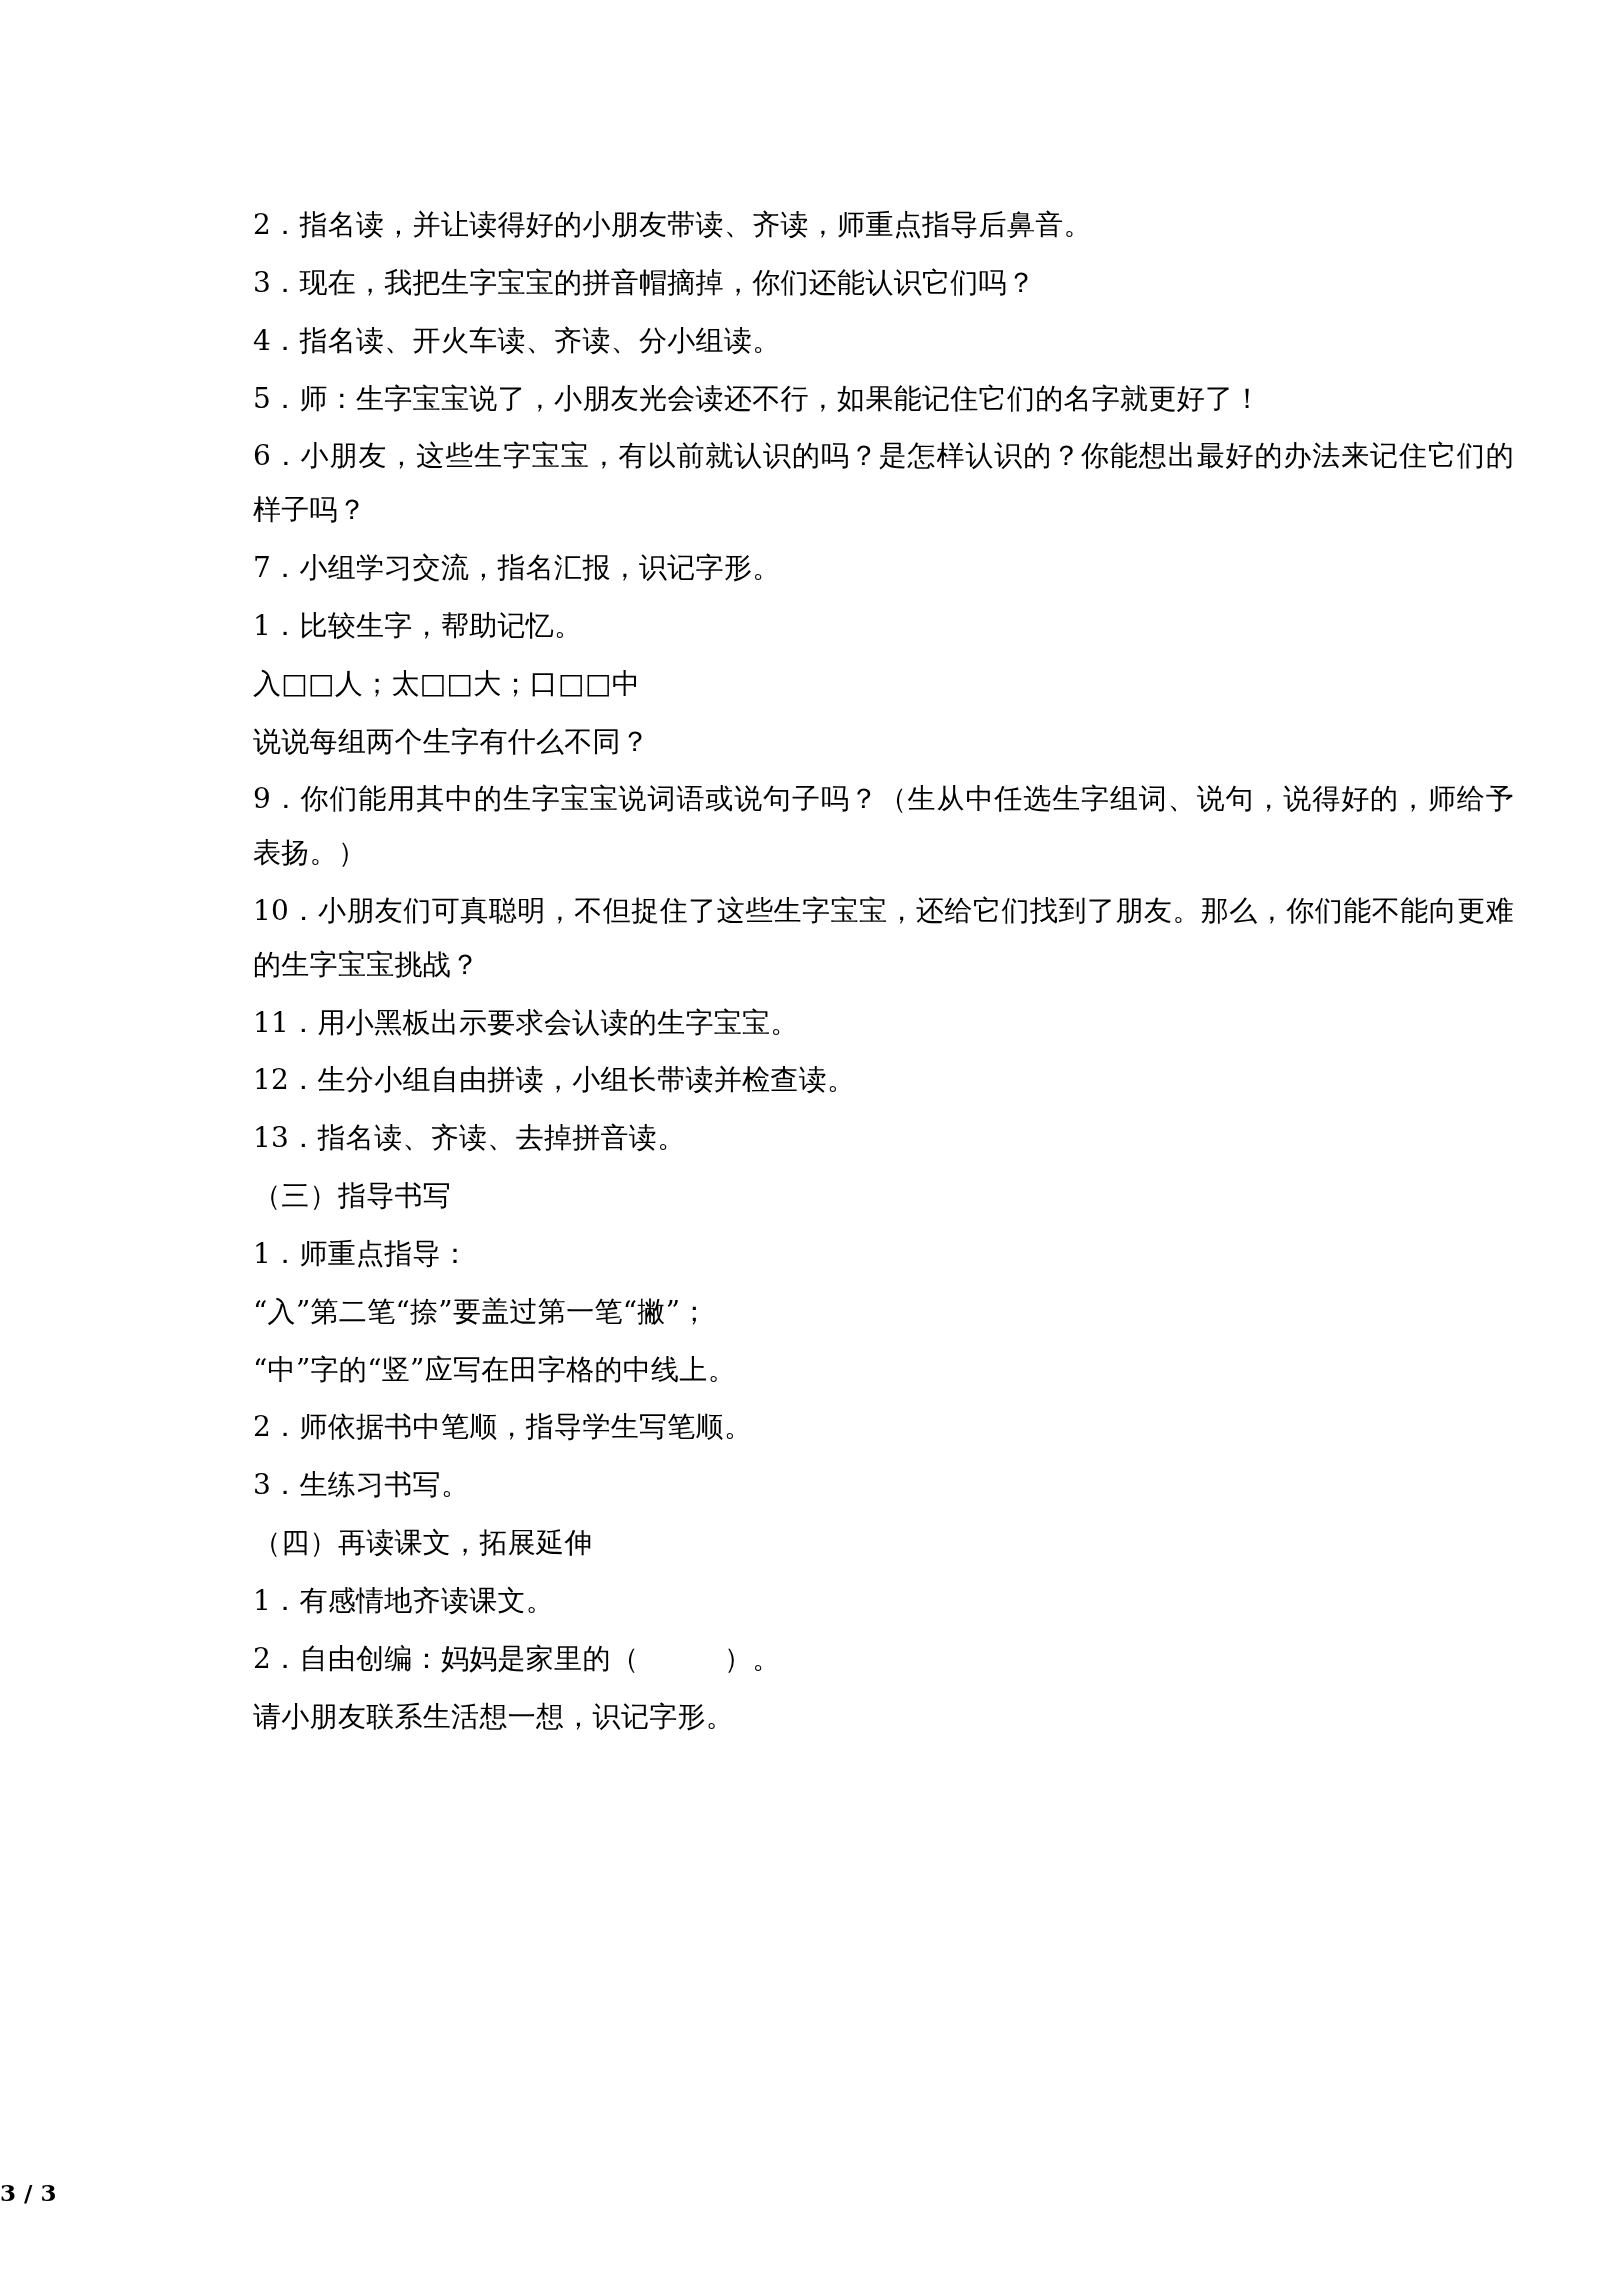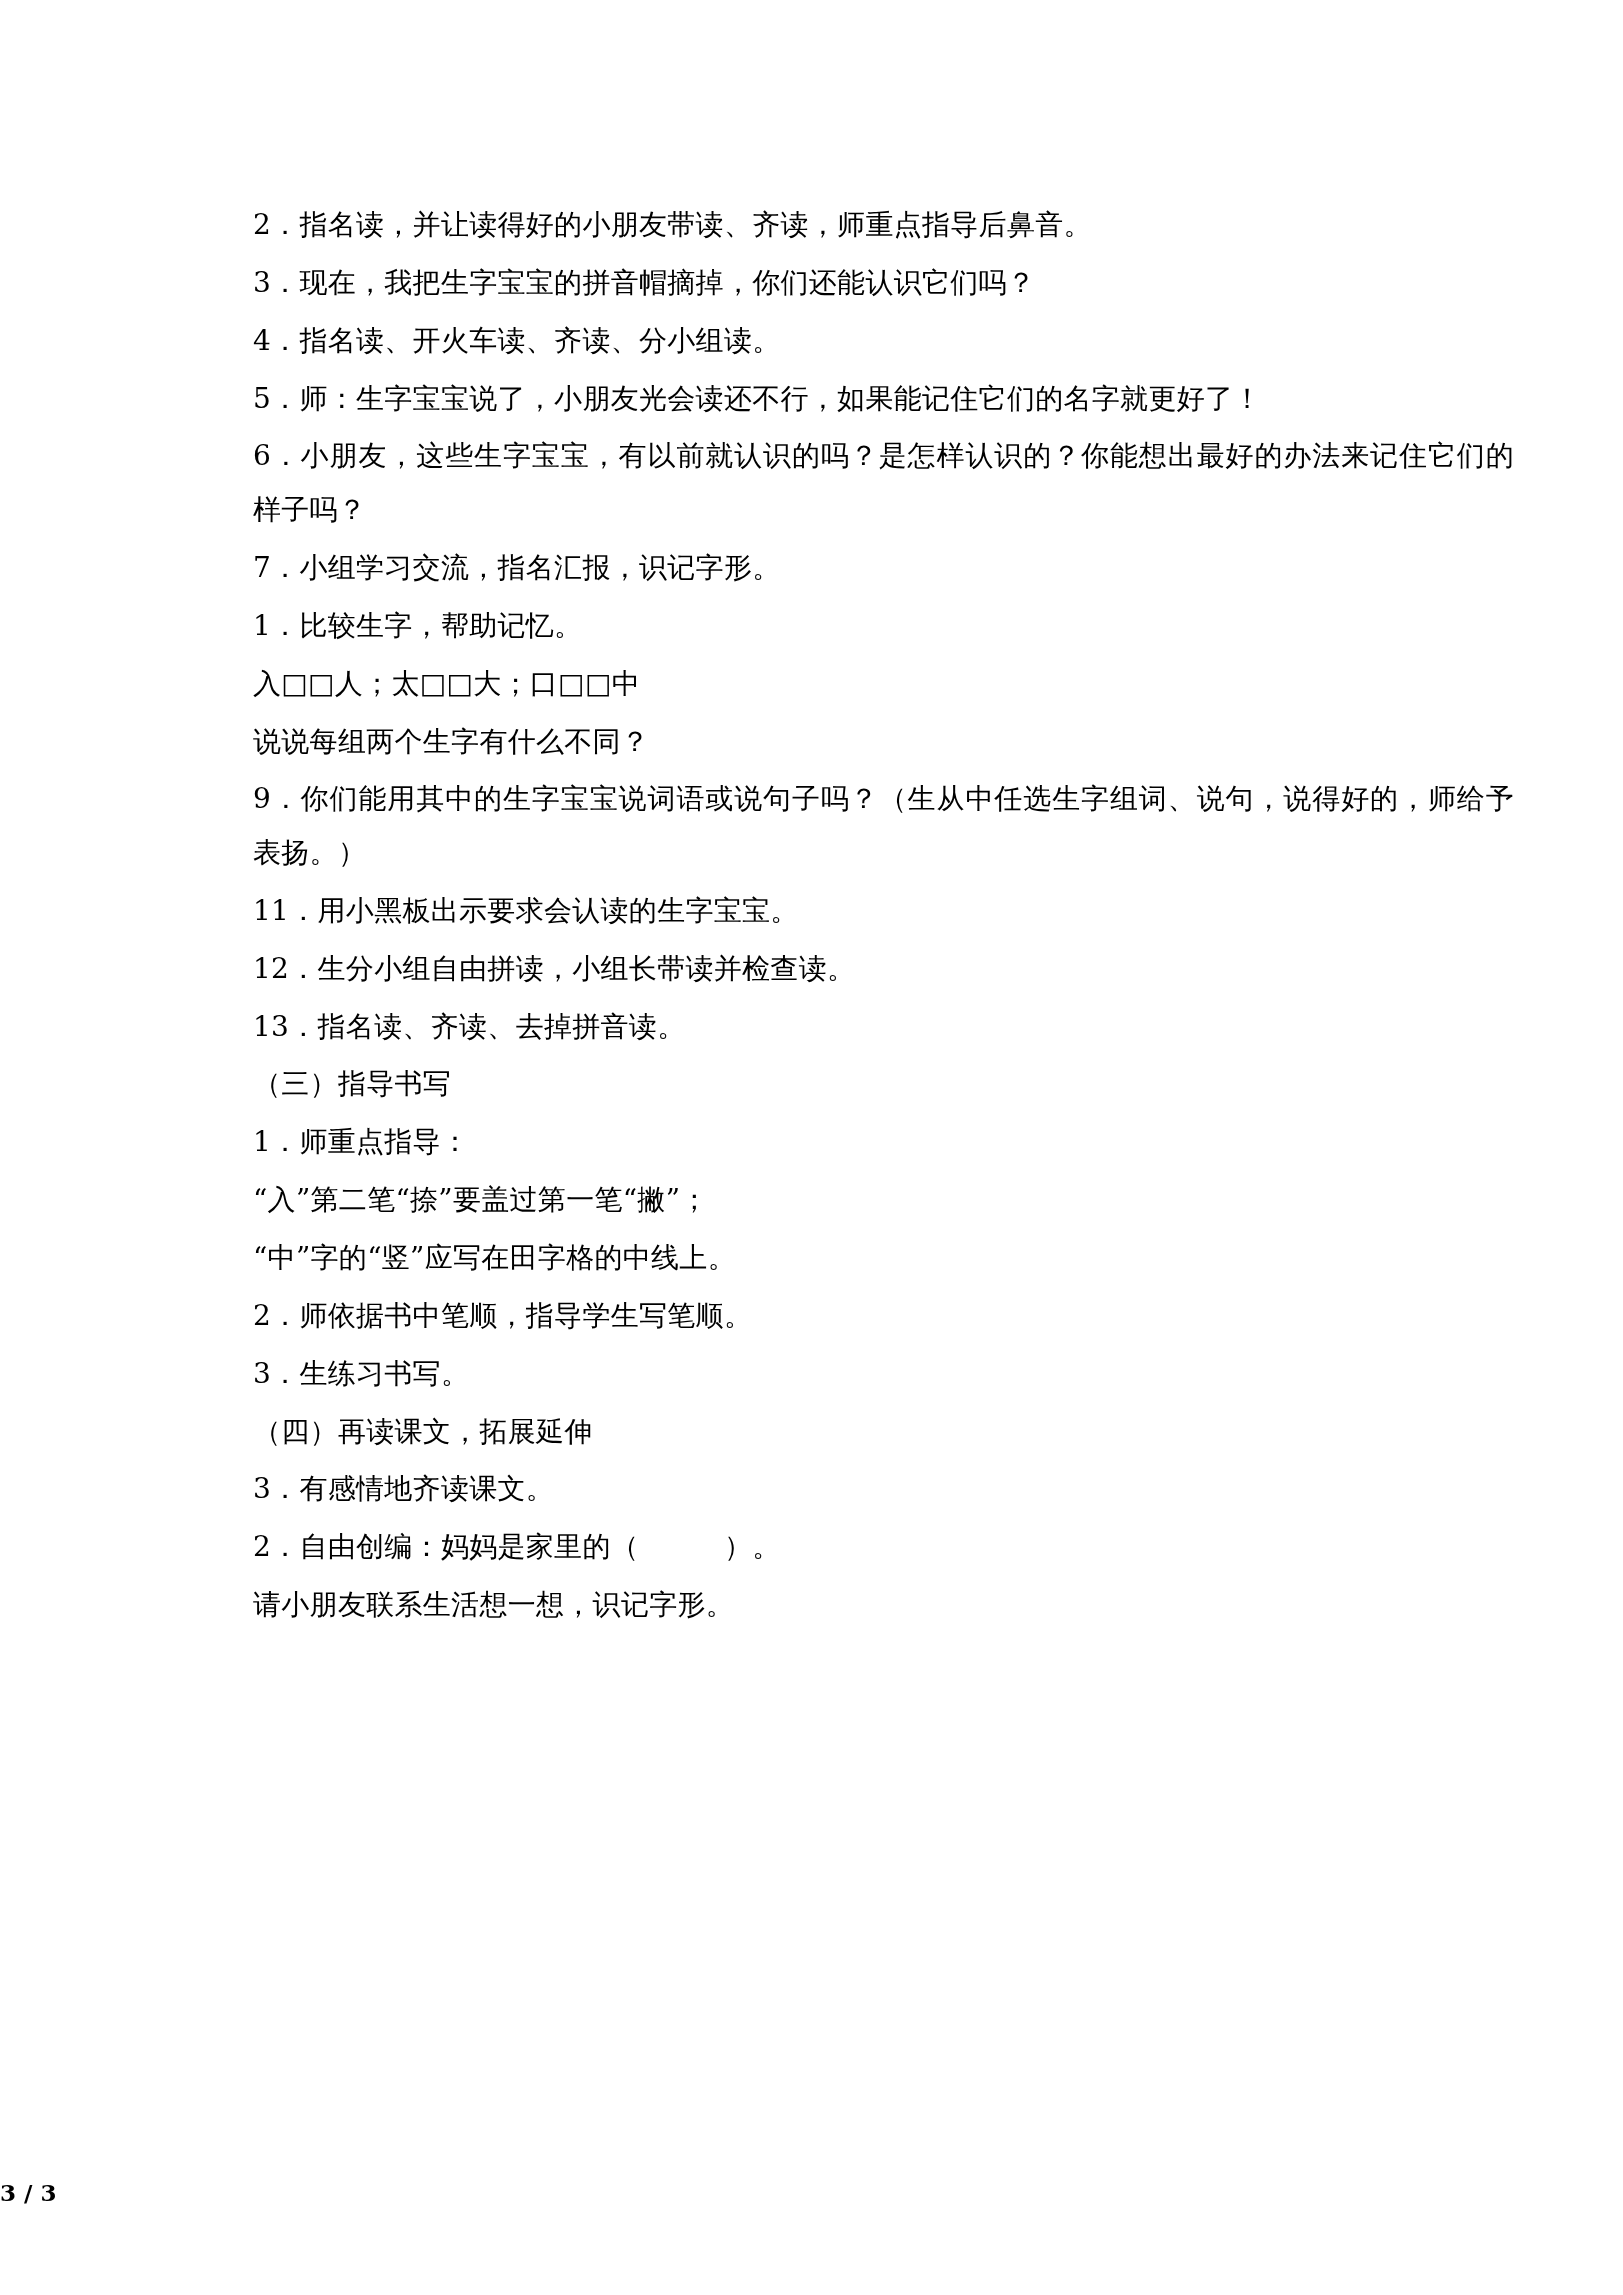--- a/index.html
+++ b/index.html
@@ -54,31 +54,32 @@
     <p class="para indent">2．指名读，并让读得好的小朋友带读、齐读，师重点指导后鼻音。</p>
     <p class="para indent">3．现在，我把生字宝宝的拼音帽摘掉，你们还能认识它们吗？</p>
     <p class="para indent">4．指名读、开火车读、齐读、分小组读。</p>
     <p class="para indent">5．师：生字宝宝说了，小朋友光会读还不行，如果能记住它们的名字就更好了！</p>
     <p class="para indent">6．小朋友，这些生字宝宝，有以前就认识的吗？是怎样认识的？你能想出最好的办法来记住它们的样子吗？</p>
     <p class="para indent">7．小组学习交流，指名汇报，识记字形。</p>
     <p class="para indent">1．比较生字，帮助记忆。</p>
     <p class="para indent">入□□人；太□□大；口□□中</p>
     <p class="para indent">说说每组两个生字有什么不同？</p>
     <p class="para indent">9．你们能用其中的生字宝宝说词语或说句子吗？（生从中任选生字组词、说句，说得好的，师给予表扬。）</p>
+    <p class="para indent">10．小朋友们可真聪明，不但捉住了这些生字宝宝，还给它们找到了朋友。那么，你们能不能向更难的生字宝宝挑战？</p>
     <p class="para indent">11．用小黑板出示要求会认读的生字宝宝。</p>
     <p class="para indent">12．生分小组自由拼读，小组长带读并检查读。</p>
     <p class="para indent">13．指名读、齐读、去掉拼音读。</p>
     <p class="para indent">（三）指导书写</p>
     <p class="para indent">1．师重点指导：</p>
     <p class="para indent">“入”第二笔“捺”要盖过第一笔“撇”；</p>
     <p class="para indent">“中”字的“竖”应写在田字格的中线上。</p>
     <p class="para indent">2．师依据书中笔顺，指导学生写笔顺。</p>
     <p class="para indent">3．生练习书写。</p>
     <p class="para indent">（四）再读课文，拓展延伸</p>
-    <p class="para indent">3．有感情地齐读课文。</p>
+    <p class="para indent">1．有感情地齐读课文。</p>
     <p class="para indent">2．自由创编：妈妈是家里的（　　　）。</p>
     <p class="para indent">请小朋友联系生活想一想，识记字形。</p>
     <p class="para indent"></p>
   </div>
 
   <div class="footer">3 / 3</div>
 </div>
 
 
 </body></html>

